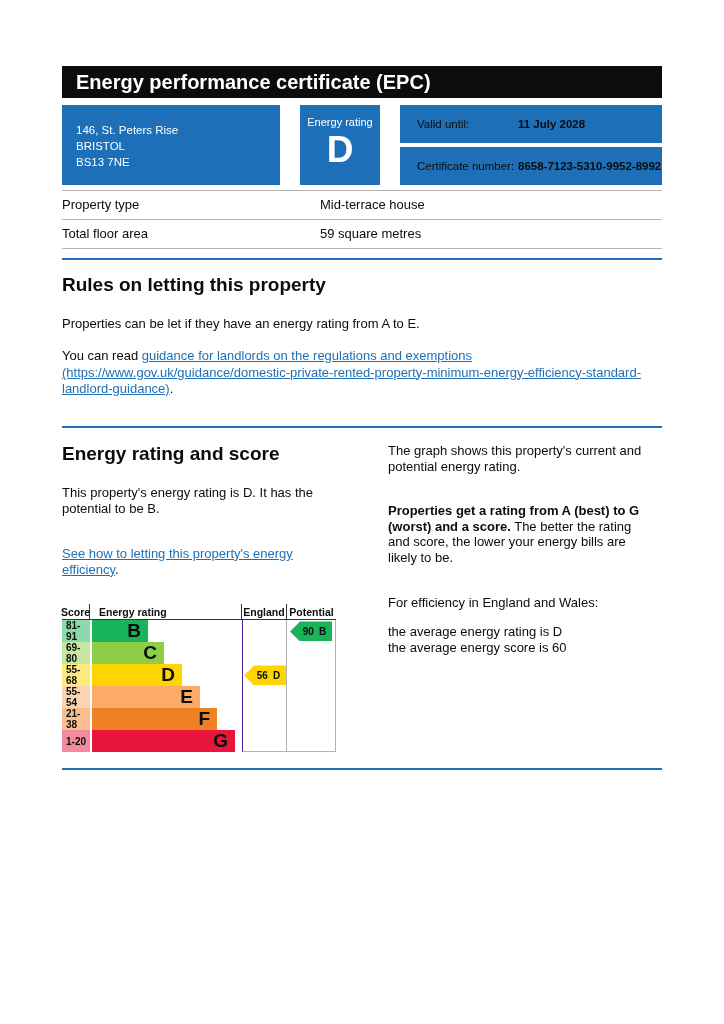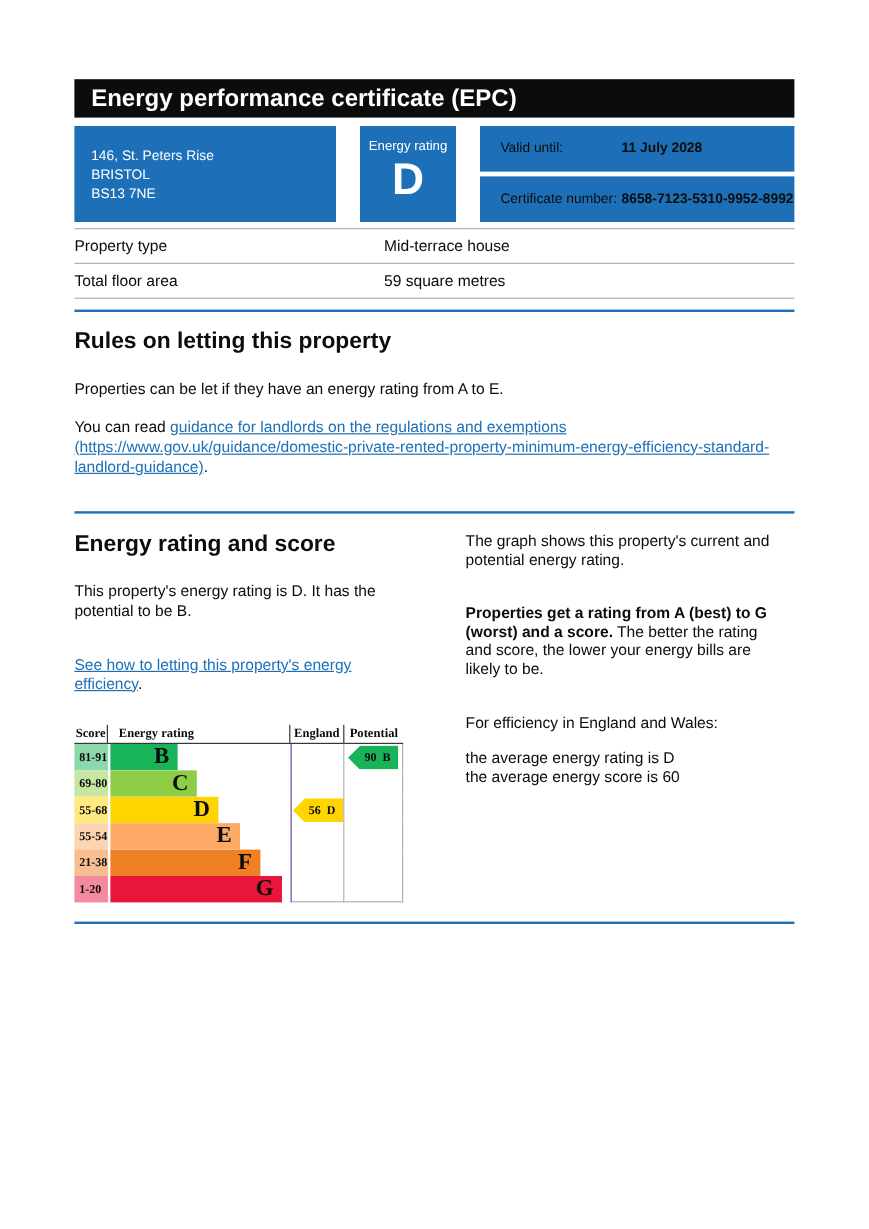--- a/index.html
+++ b/index.html
@@ -48,21 +48,21 @@
   .col-left p, .col-right p { line-height:1.22; }
   .col-left .p1 { margin-bottom:29px; }
   .col-left .p-link { margin-bottom:27px; }
   .col-right .p1 { margin-bottom:28px; }
   .col-right .p2 { margin-bottom:29px; }
   .col-right .p3 { margin-bottom:13px; }
   .avg-line { display:block; }
 
   
   .epc-chart { width:274px; font-size:10px; }
-  .epc-head, .epc-row { display:grid; grid-template-columns:28px 152px 45px 49px;font-family:Liberation Serif, serif; }
+  .epc-head, .epc-row { display:grid; grid-template-columns:28px 152px 45px 49px; }
   .epc-head { height:16px; border-bottom:1px solid #33383b; }
   .epc-head div { font-weight:bold; font-size:10.5px; display:flex; align-items:center; border-right:1px solid #33383b; }
   .epc-head div:last-child { border-right:none; }
   .h-score { justify-content:center; }
   .h-rating { padding-left:9px; }
   .h-cur, .h-pot { justify-content:center; }
   .epc-row { height:22px; }
   .cell-score { font-weight:bold; display:flex; align-items:center; padding-left:4px; }
   .cell-band { position:relative; background:#fff; }
   .band-bar { position:absolute; left:2px; top:0; bottom:0; display:flex; align-items:center; justify-content:flex-end; padding-right:7px; font-weight:bold; font-size:19px; color:#0b0c0c; }

